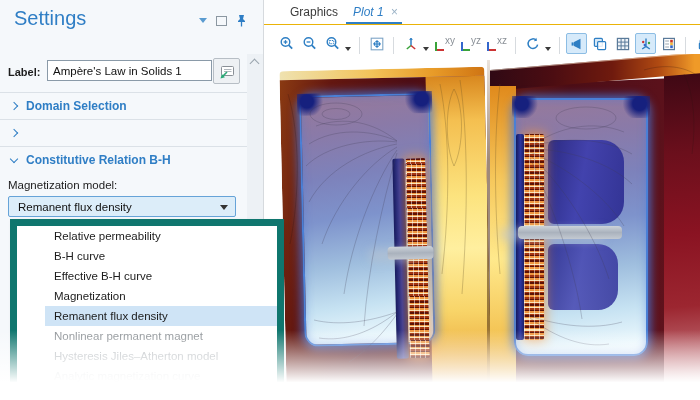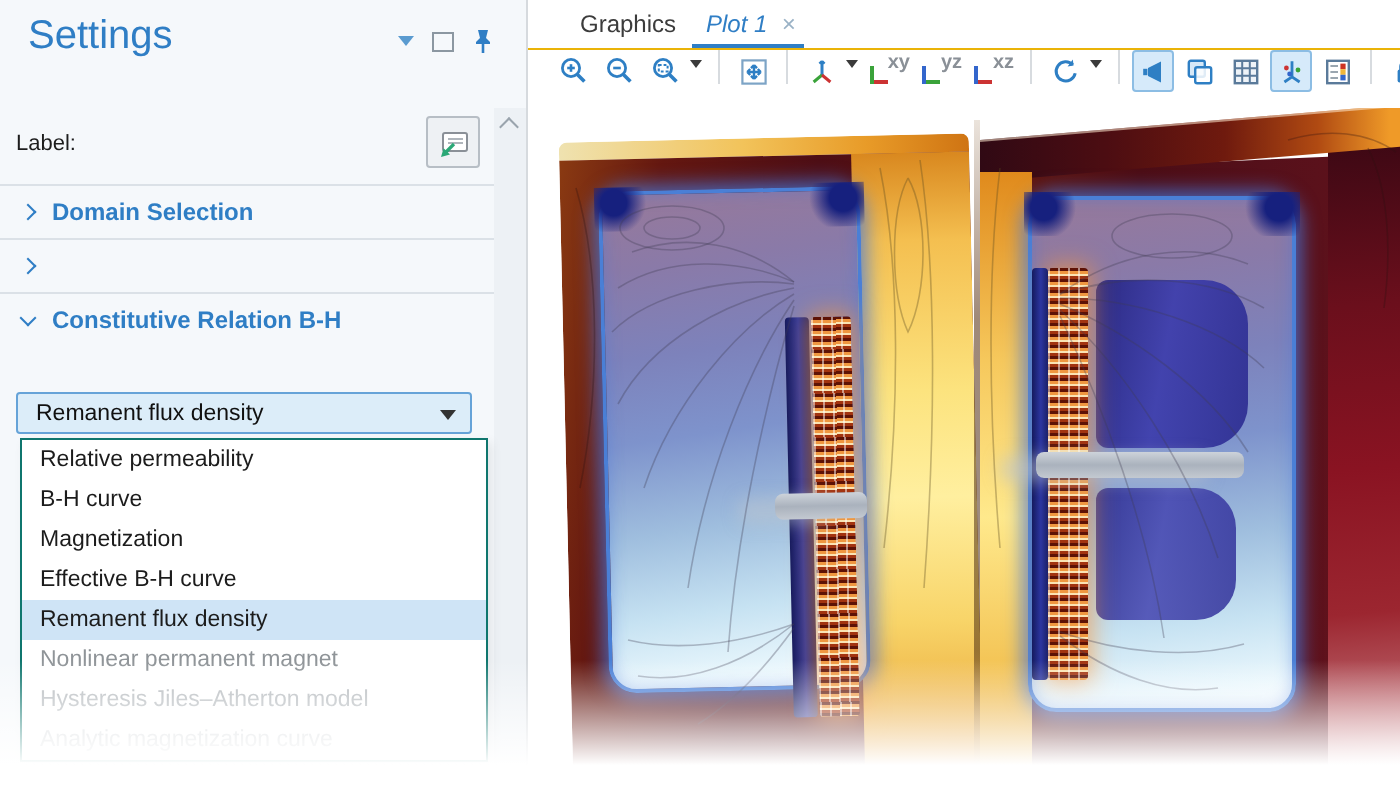--- a/index.html
+++ b/index.html
@@ -9,56 +9,56 @@
   
   .settings{position:absolute;left:0;top:0;width:263px;height:400px;background:#f5f8fb;}
   .s-title{position:absolute;left:14px;top:7px;font-size:20px;color:#2f7ec5;}
   .s-sub{position:absolute;left:14px;top:35px;font-size:12px;color:#2f7ec5;}
   .s-winicons{position:absolute;right:16px;top:14px;display:flex;gap:9px;align-items:center;}
   .chev-dn{width:0;height:0;border:4px solid transparent;border-top:5px solid #5a9bd0;margin-top:4px;}
   .float-box{width:9px;height:8px;border:1.5px solid #8b97a1;background:transparent;}
   .scrollstrip{position:absolute;left:247px;top:54px;width:16px;height:346px;background:#edf1f5;}
   .scroll-up{position:absolute;left:4px;top:6px;width:6px;height:6px;border-left:1.5px solid #9aa4ad;
              border-top:1.5px solid #9aa4ad;transform:rotate(45deg);}
-  .label-text{position:absolute;left:8px;top:66px;font-size:11px;font-weight:normal;color:#1d1d1d;}
+  .label-text{position:absolute;left:8px;top:66px;font-size:11px;font-weight:bold;color:#1d1d1d;}
   .label-input{position:absolute;left:47px;top:60px;width:153px;height:19px;border:1px solid #8a9aa8;
                background:#fff;font-family:"Liberation Sans",sans-serif;font-size:11.5px;color:#111;padding:0 5px;}
   .rename-btn{position:absolute;left:213px;top:58px;width:25px;height:24px;border:1px solid #b7bec5;
               background:#eef1f4;border-radius:2px;display:flex;align-items:center;justify-content:center;}
   .sec{position:absolute;left:0;width:247px;height:27px;border-top:1px solid #dbe1e7;display:flex;
        align-items:center;gap:9px;padding-left:11px;box-sizing:border-box;color:#2f7ec5;
        font-size:12px;font-weight:bold;background:#f5f8fb;}
   .sec .c-right{width:5px;height:5px;border-right:1.7px solid #2f7ec5;border-bottom:1.7px solid #2f7ec5;
        transform:rotate(-45deg);margin-top:-1px;}
   .sec .c-down{width:5px;height:5px;border-right:1.7px solid #2f7ec5;border-bottom:1.7px solid #2f7ec5;
        transform:rotate(45deg);margin-top:-3px;}
   .mag-label{position:absolute;left:8px;top:179px;font-size:11.5px;color:#1d1d1d;}
   .combo{position:absolute;left:8px;top:196px;width:228px;height:21px;background:#dcedf9;
          border:1px solid #66a3d8;border-radius:2px;display:flex;align-items:center;
          padding-left:9px;box-sizing:border-box;font-size:11.5px;color:#111;}
   .combo .caret{position:absolute;right:7px;top:8px;width:0;height:0;border:4px solid transparent;
          border-top:5px solid #333;}
-  .dropdown{position:absolute;left:10px;top:219px;width:232px;background:#fff;border:1px solid #0f766e;
-            box-shadow:2px 2px 5px rgba(0,0,0,.08);z-index:20;}
+  .dropdown{position:absolute;left:10px;top:219px;width:232px;background:#fff;border:7px solid #0f766e;
+            box-shadow:2px 2px 5px rgba(0,0,0,.08);z-index:20;padding-left:28px;}
   .dd-item{height:20px;display:flex;align-items:center;padding-left:9px;font-size:11.5px;color:#1c1c1c;}
   .dd-item.sel{background:#cfe4f6;}
   .dd-item.dim1{color:#8f9498;}
   .dd-item.dim2{color:#b3b8bc;}
   .dd-item.dim3{color:#d2d6d9;}
 
   
   .gfx{position:absolute;left:263px;top:0;width:437px;height:400px;background:#fff;
        border-left:1px solid #d6dade;box-sizing:border-box;}
   .tabs{position:absolute;left:0;top:0;right:0;height:24px;border-bottom:1px solid #eab308;background:#fff;}
   .tab-g{position:absolute;left:26px;top:5px;font-size:12px;color:#3c3c3c;}
   .tab-p{position:absolute;left:89px;top:5px;font-size:12px;color:#2f7ec5;display:flex;gap:7px;align-items:center;font-style:italic;}
   .tab-p .x{color:#9ab2c6;font-size:12px;}
   .tab-underline{position:absolute;left:82px;top:22px;width:56px;height:2px;background:#2f7ec5;}
-  .toolbar{position:absolute;left:0;top:25px;right:0;height:29px;display:flex;align-items:flex-start;
-           padding-left:12px;gap:2px;font-weight:bold;}
+  .toolbar{position:absolute;left:0;top:25px;right:0;height:29px;display:flex;align-items:flex-end;
+           padding-left:12px;gap:2px;}
   .tbtn{width:21px;height:21px;display:flex;align-items:center;justify-content:center;border-radius:2px;
         box-sizing:border-box;flex:0 0 auto;}
   .tbtn.active{background:#d6eafa;border:1px solid #8cbde4;}
   .caret-sm{width:0;height:0;border:3px solid transparent;border-top:4px solid #3a3a3a;margin:5px 2px 0 0;flex:0 0 auto;}
   .vsep{width:1px;height:17px;background:#d7dbdf;margin:0 4px;flex:0 0 auto;}
   .vbtn{position:relative;width:24px;height:20px;flex:0 0 auto;}
   .vbtn .vlab{position:absolute;right:2px;top:1px;font-size:10px;color:#8a9097;}
   .vbtn .ax-h{position:absolute;left:2px;bottom:3px;width:9px;height:2px;}
   .vbtn .ax-v{position:absolute;left:2px;bottom:3px;width:2px;height:9px;}
 
@@ -120,20 +120,21 @@
     <div class="s-winicons">
       <div class="chev-dn"></div>
       <div class="float-box"></div>
       <svg width="11" height="13" viewBox="0 0 11 13">
         <path d="M3 1 h5 l-1 4 2 2 v1 H2 v-1 l2-2 z" fill="#2f7ec5"></path>
         <line x1="5.5" y1="8" x2="5.5" y2="12.5" stroke="#2f7ec5" stroke-width="1.3"></line>
       </svg>
     </div>
 
     <div class="label-text">Label:</div>
+    <input class="label-input" value="Ampère's Law in Solids 1" style="">
     <div class="rename-btn">
       <svg width="18" height="16" viewBox="0 0 18 16">
         <rect x="3.5" y="3.5" width="12" height="9" rx="1" fill="#fff" stroke="#8a9097"></rect>
         <line x1="6" y1="6.5" x2="13.5" y2="6.5" stroke="#b0b6bc"></line>
         <line x1="6" y1="8.5" x2="13.5" y2="8.5" stroke="#b0b6bc"></line>
         <line x1="4.5" y1="13.5" x2="9" y2="9" stroke="#2aa876" stroke-width="1.6"></line>
         <path d="M2.5 15.5 l4.5 -1.2 -3.2 -3.2 z" fill="#2aa876"></path>
       </svg>
     </div>
     <div class="scrollstrip">
@@ -145,30 +146,31 @@
       <span>Domain Selection</span>
     </div>
     <div class="sec" style="top:119px">
       <span class="c-right"></span>
     </div>
     <div class="sec" style="top:146px">
       <span class="c-down"></span>
       <span>Constitutive Relation B-H</span>
     </div>
 
+    <div class="mag-label">Magnetization model:</div>
     <div class="combo">
       <span>Remanent flux density</span>
       <span class="caret"></span>
     </div>
 
     <div class="dropdown">
       <div class="dd-item">Relative permeability</div>
       <div class="dd-item">B-H curve</div>
+      <div class="dd-item">Effective B-H curve</div>
       <div class="dd-item">Magnetization</div>
-      <div class="dd-item">Effective B-H curve</div>
       <div class="dd-item sel">Remanent flux density</div>
       <div class="dd-item dim1">Nonlinear permanent magnet</div>
       <div class="dd-item dim2">Hysteresis Jiles–Atherton model</div>
       <div class="dd-item dim3">Analytic magnetization curve</div>
     </div>
   </div>
 
   <div class="gfx">
     <div class="tabs">
       <div class="tab-g">Graphics</div>

